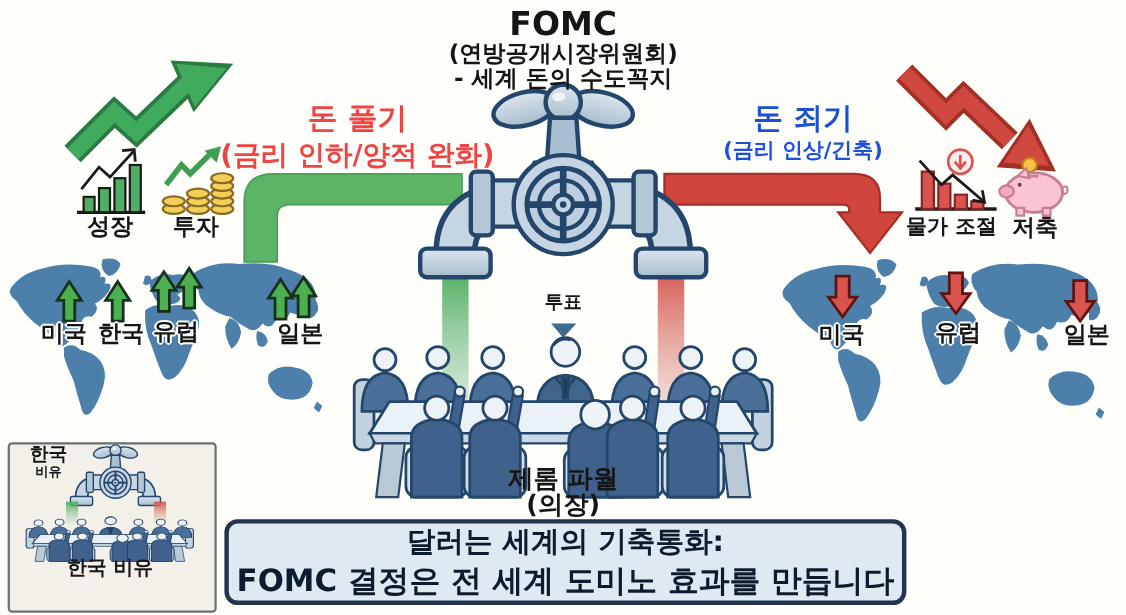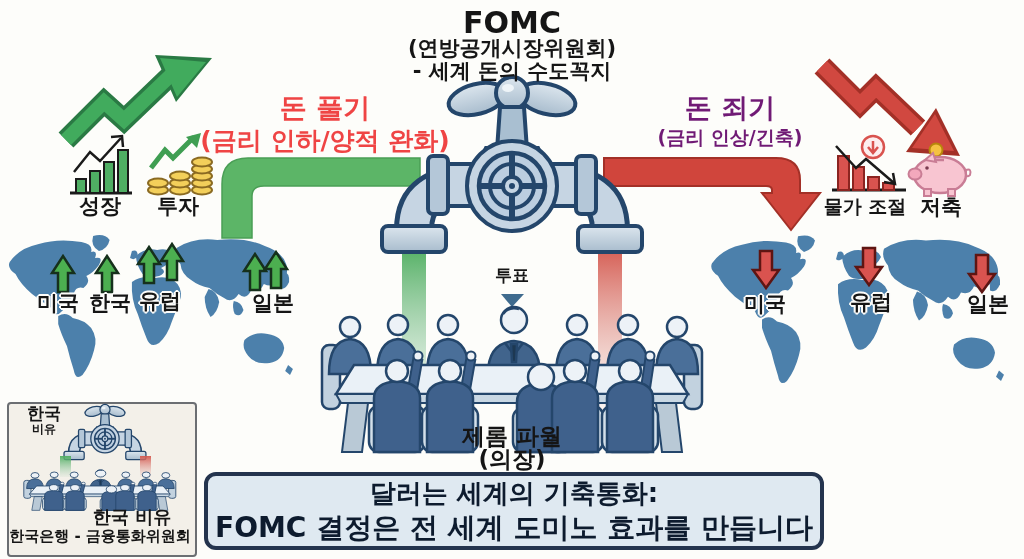--- a/index.html
+++ b/index.html
@@ -5,21 +5,21 @@
   html,body{margin:0;padding:0;}
   body{
     width:1024px;height:559px;position:relative;overflow:hidden;
     background:#fdfdfa;
     font-family:"DejaVu Sans","Liberation Sans",sans-serif;
   }
   svg{position:absolute;left:0;top:0;z-index:2;pointer-events:none;}
   .txtlayer{position:absolute;left:0;top:0;width:927px;height:559px;z-index:3;}
   .txt{position:absolute;font-weight:bold;text-align:center;color:#151515;line-height:1.1;white-space:nowrap;}
   .green{color:#ef4444;}
-  .red{color:#701a75;}
+  .red{color:#1d4ed8;}
   .halo{text-shadow:-2px 0 #fcfcfa,2px 0 #fcfcfa,0 -2px #fcfcfa,0 2px #fcfcfa,-1px -1px #fcfcfa,1px 1px #fcfcfa,-1px 1px #fcfcfa,1px -1px #fcfcfa;}
   .korea-box-bg{
     position:absolute;left:7px;top:402px;width:186px;height:151px;
     background:#f3f0e9;border:2px solid #6b6e72;border-radius:4px;z-index:1;
   }
   .banner{
     position:absolute;left:204px;top:472px;width:612px;height:70px;z-index:3;
     background:#dfe9f1;border:4px solid #24344e;border-radius:12px;
     display:flex;flex-direction:column;align-items:center;justify-content:center;
     font-weight:bold;color:#0d1b2e;
@@ -283,20 +283,19 @@
   <div class="txt halo" style="left:738px;top:293px;width:54px;font-size:21px;">미국</div>
   <div class="txt halo" style="left:844px;top:291px;width:54px;font-size:21px;">유럽</div>
   <div class="txt halo" style="left:960px;top:293px;width:56px;font-size:21px;">일본</div>
 
   <div class="txt" style="left:477px;top:266px;width:70px;font-size:17px;">투표</div>
   <div class="txt" style="left:432px;top:424px;width:160px;font-size:23px;">제롬 파월</div>
   <div class="txt" style="left:452px;top:447px;width:120px;font-size:23px;">(의장)</div>
 
   <div class="txt" style="left:16px;top:404px;width:56px;font-size:17px;">한국</div>
   <div class="txt" style="left:16px;top:423px;width:56px;font-size:12px;">비유</div>
-  <div class="txt" style="left:7px;top:507px;width:186px;font-size:18px;padding-left:32px;">한국 비유</div>
-  <div class="txt" style="left:7px;top:528px;width:186px;font-size:15px;">한국은행 - 금융통화위원회</div>
+  <div class="txt" style="left:7px;top:507px;width:186px;font-size:18px;">한국 비유</div>
 </div>
 
 <div class="banner">
   <div class="l1">달러는 세계의 기축통화:</div>
   <div class="l2">FOMC 결정은 전 세계 도미노 효과를 만듭니다</div>
 </div>
 
 </body></html>

